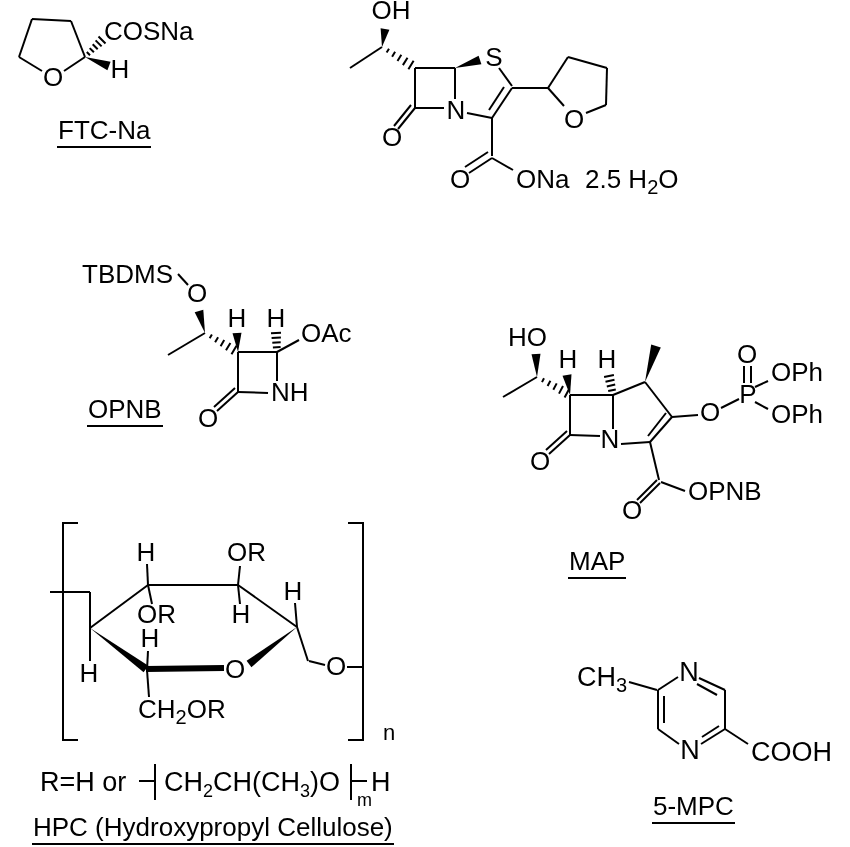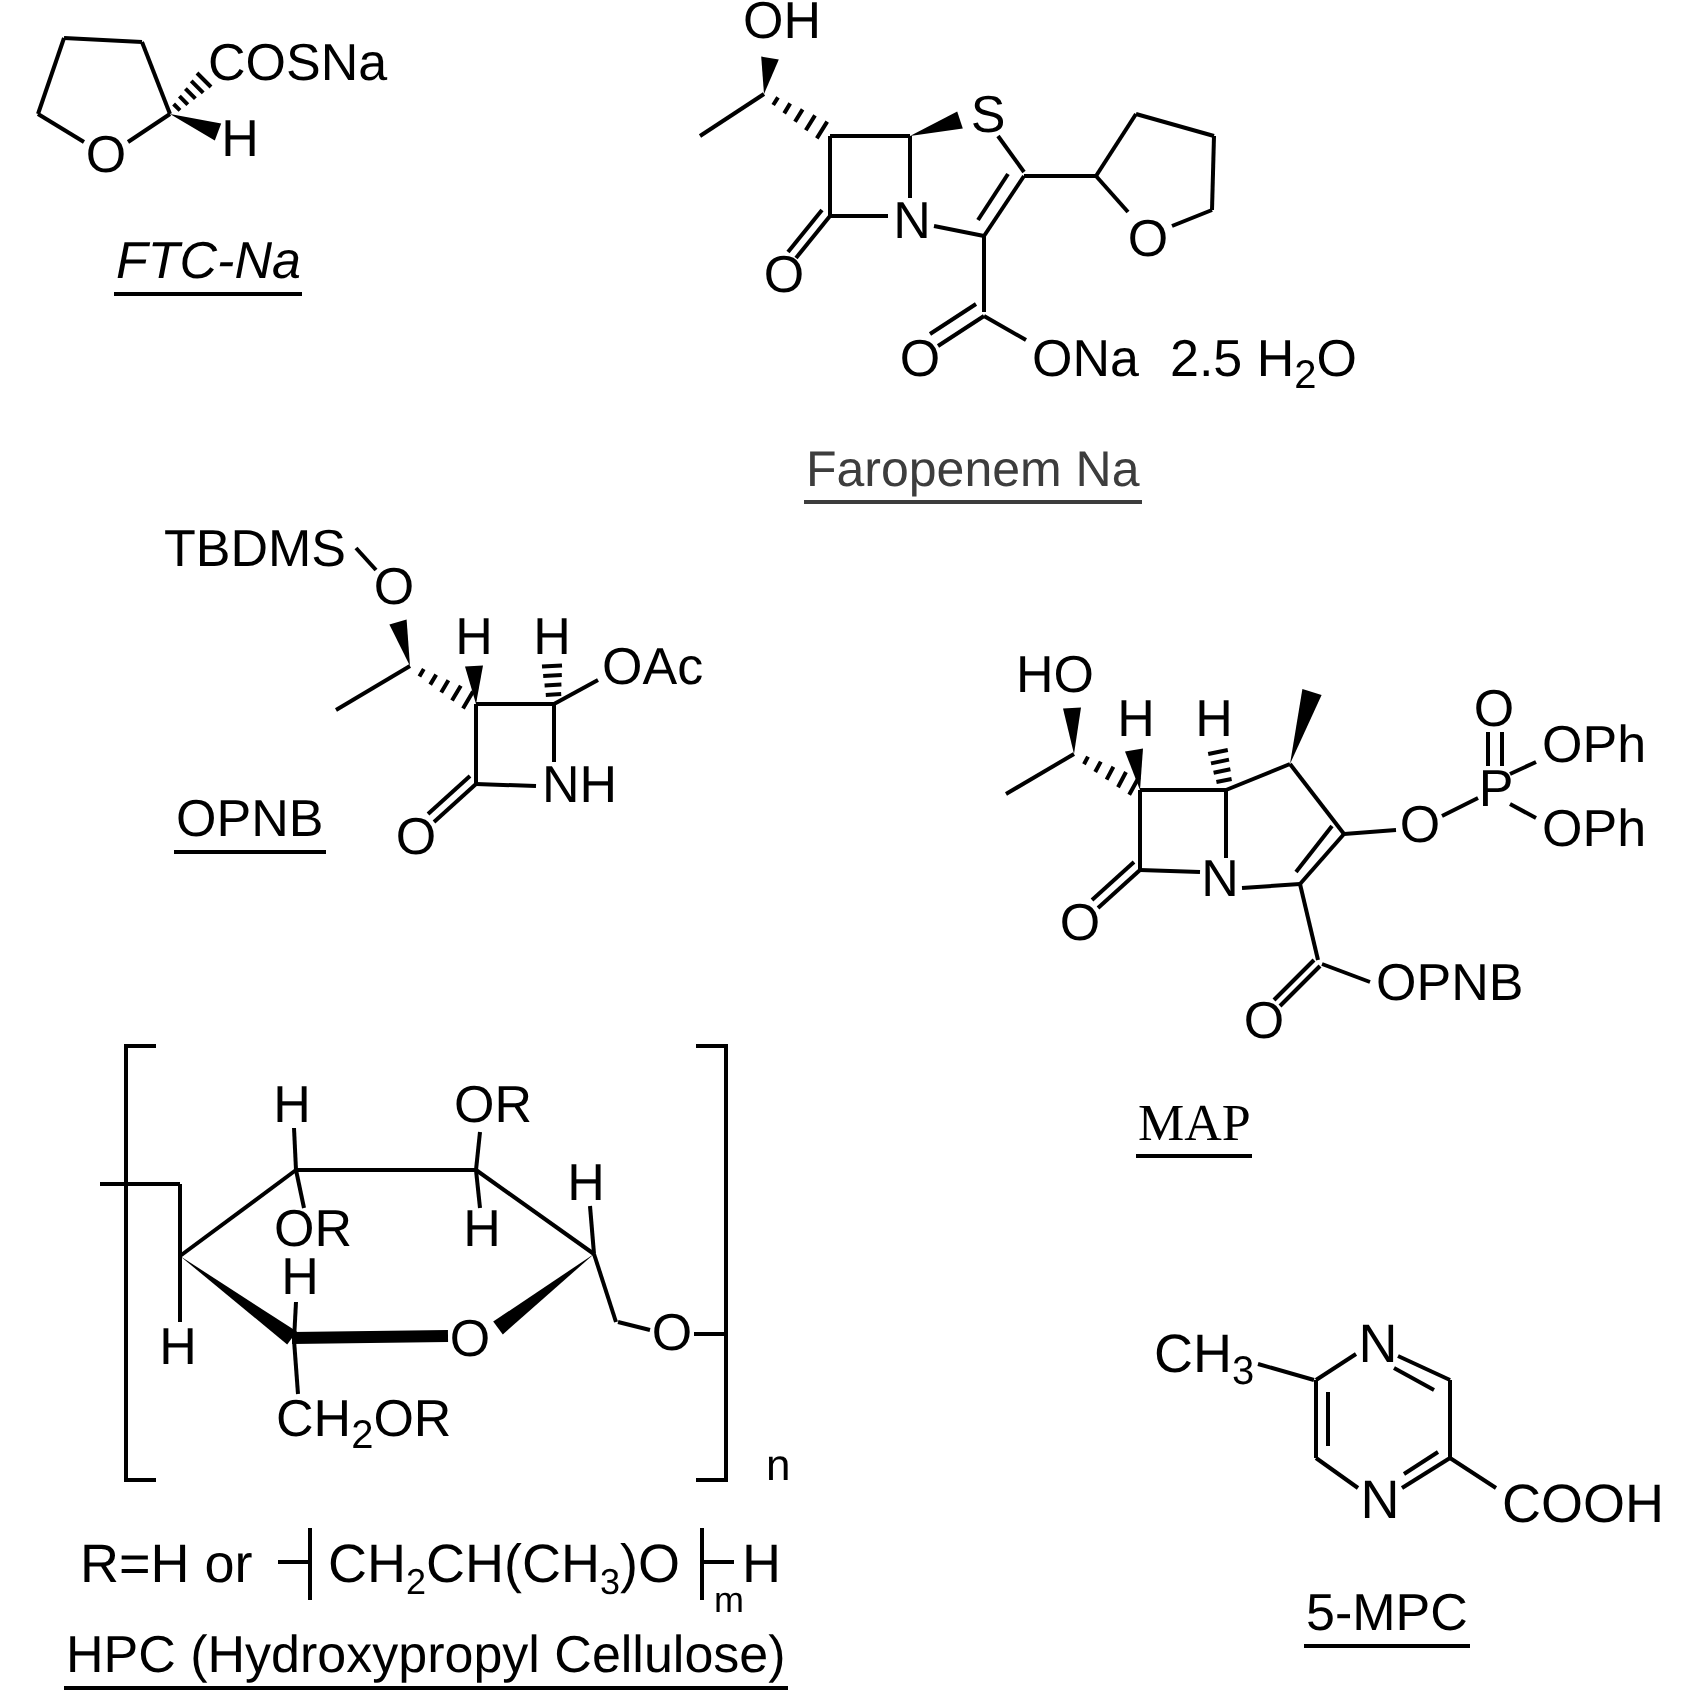--- a/index.html
+++ b/index.html
@@ -230,19 +230,18 @@
       <line x1="664" y1="723" x2="664" y2="696"></line>
       <line x1="725" y1="729" x2="748" y2="744"></line>
     </g>
     <text x="577" y="686"><tspan>CH</tspan><tspan class="sub" dy="6">3</tspan></text>
     <text text-anchor="middle" x="689" y="681">N</text>
     <text text-anchor="middle" x="690" y="759">N</text>
     <text x="751" y="761">COOH</text>
   </g>
 </svg>
 
-<div class="clabel" style="left:57px;top:116px;font-style:italic;">FTC-Na</div>
-<div class="clabel gray" style="left:402px;top:221px;">Faropenem Na</div>
+<div class="clabel" style="left:57px;top:116px;">FTC-Na</div>
 <div class="clabel" style="left:87px;top:395px;">OPNB</div>
-<div class="clabel" style="left:568px;top:547px;font-family:Liberation Serif, serif;">MAP</div>
+<div class="clabel" style="left:568px;top:547px;">MAP</div>
 <div class="clabel" style="left:32px;top:813px;">HPC (Hydroxypropyl Cellulose)</div>
 <div class="clabel" style="left:652px;top:792px;text-align:right;">5-MPC</div>
 </div>
 
 </body></html>

